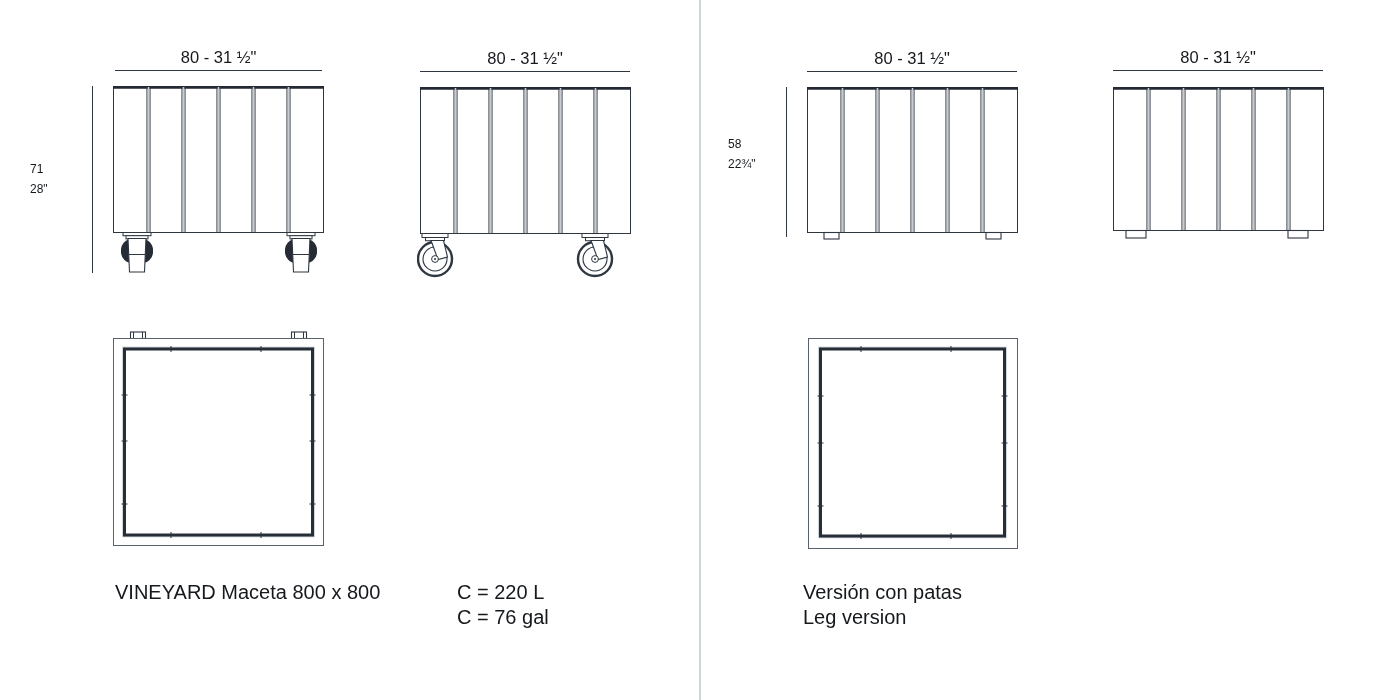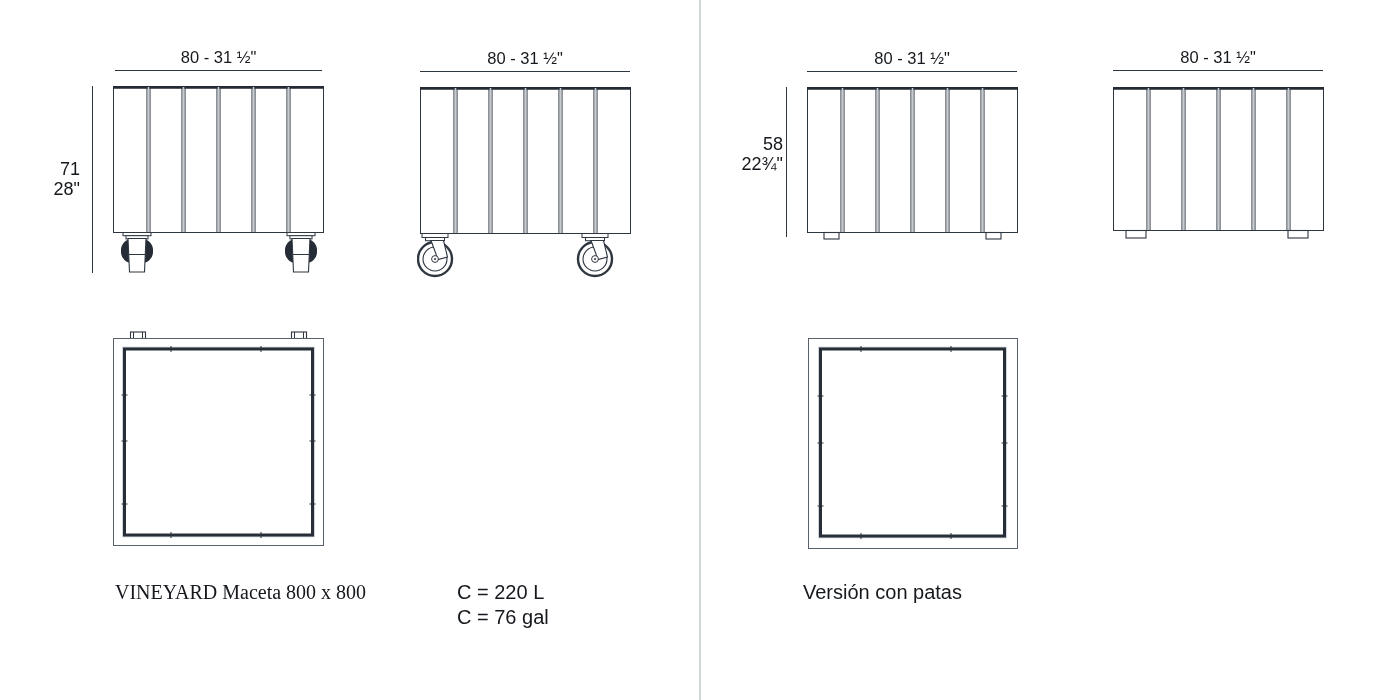--- a/index.html
+++ b/index.html
@@ -8,21 +8,21 @@
     font-family:"Liberation Sans","DejaVu Sans",sans-serif;color:#15181c;
   }
   .abs{position:absolute;}
   .dimline-h{position:absolute;height:1px;background:#2e3640;}
   .dimline-v{position:absolute;width:1px;background:#2e3640;}
   .dimlabel{
     position:absolute;text-align:center;font-size:16.5px;line-height:20px;
     color:#15181c;white-space:nowrap;
   }
   .heightlabel{
-    position:absolute;text-align:right;font-size:18px;line-height:19.5px;
+    position:absolute;font-size:12px;line-height:19.5px;
     color:#15181c;white-space:nowrap;
   }
   .caption{
     position:absolute;font-size:20px;line-height:25px;color:#15181c;white-space:nowrap;
   }
   .panel-divider{
     position:absolute;left:699px;top:0;width:2px;height:700px;background:#cfd8d2;
   }
   svg{display:block;}
 </style>
@@ -157,21 +157,21 @@
           <line x1="198.5" y1="112" x2="204.5" y2="112"></line>
           <line x1="198.5" y1="175" x2="204.5" y2="175"></line>
         <line x1="60" y1="17" x2="60" y2="23"></line>
           <line x1="150" y1="17" x2="150" y2="23"></line>
         <line x1="60" y1="203" x2="60" y2="209"></line>
           <line x1="150" y1="203" x2="150" y2="209"></line>
       </g>
     </svg>
   </div>
 
-  <div class="caption" style="left:115px;top:580px;font-family:Liberation Serif, serif;">
+  <div class="caption" style="left:115px;top:580px;">
     <div>VINEYARD Maceta 800 x 800</div>
   </div>
   <div class="caption" style="left:457px;top:580px;">
     <div>C = 220 L</div>
     <div>C = 76 gal</div>
   </div>
 
   <div class="panel-divider"></div>
 
   <div class="dimlabel" style="left:807px;top:48px;width:210px;">80 - 31 ½"</div>
@@ -261,15 +261,16 @@
         <line x1="55" y1="10" x2="55" y2="16"></line>
           <line x1="145" y1="10" x2="145" y2="16"></line>
         <line x1="55" y1="197" x2="55" y2="203"></line>
           <line x1="145" y1="197" x2="145" y2="203"></line>
       </g>
     </svg>
   </div>
 
   <div class="caption" style="left:764px;top:580px;margin-left:39px;">
     <div>Versión con patas</div>
+    <div>Leg version</div>
   </div>
 
 </div>
 
 </body></html>

